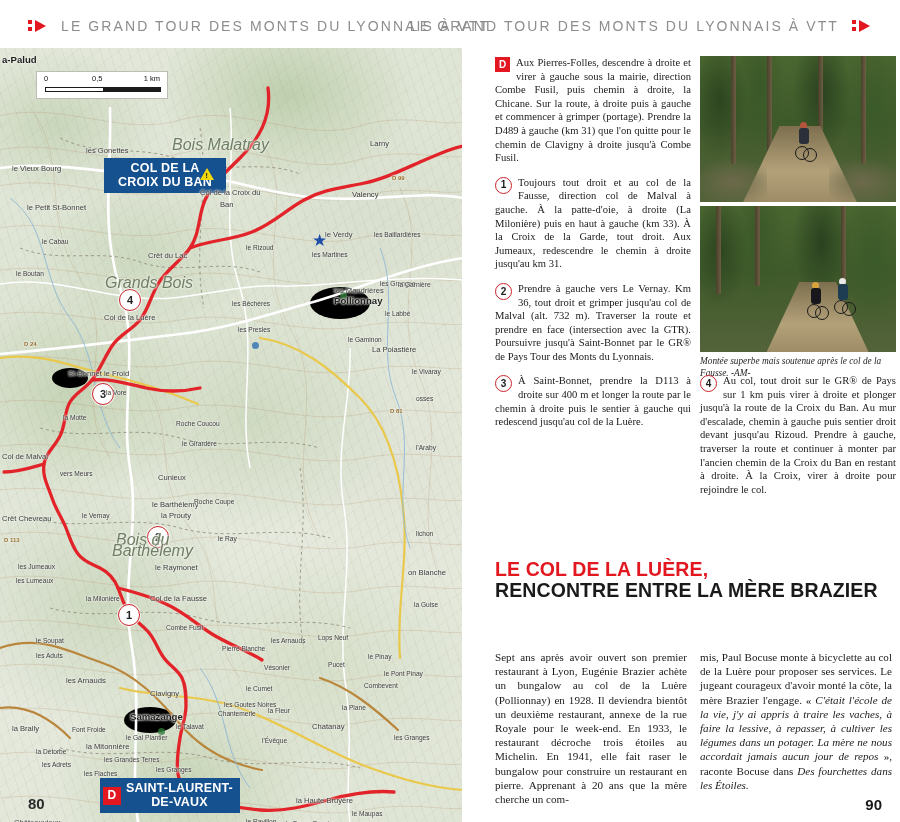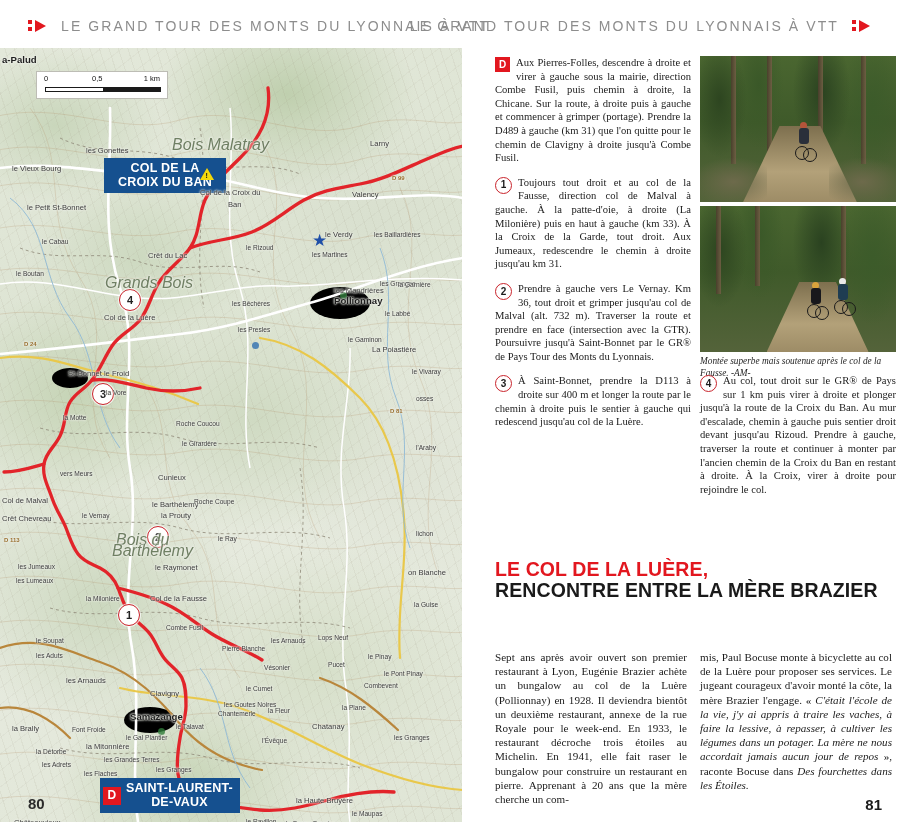--- a/index.html
+++ b/index.html
@@ -358,21 +358,21 @@
     <div id="map-labels">
         <div class="mlabel lg" style="left: 2px; top: 6px;">a-Palud</div>
         <div class="mlabel md" style="left: 86px; top: 98px;">les Gonettes</div>
         <div class="mlabel it" style="left: 172px; top: 88px;">Bois Malatray</div>
         <div class="mlabel md" style="left: 370px; top: 91px;">Larny</div>
         <div class="mlabel md" style="left: 12px; top: 116px;">le Vieux Bourg</div>
         <div class="mlabel md" style="left: 352px; top: 142px;">Valency</div>
         <div class="mlabel road" style="left: 392px; top: 127px;">D 99</div>
         <div class="mlabel md" style="left: 27px; top: 155px;">le Petit St-Bonnet</div>
         <div class="mlabel md" style="left: 200px; top: 140px;">Col de la Croix du</div>
-        <div class="mlabel md" style="left: 228px; top: 152px;">Ban</div>
+        <div class="mlabel md" style="left: 220px; top: 152px;">Ban</div>
         <div class="mlabel sm" style="left: 42px; top: 190px;">le Cabau</div>
         <div class="mlabel md" style="left: 325px; top: 182px;">le Verdy</div>
         <div class="mlabel sm" style="left: 374px; top: 183px;">les Baillardières</div>
         <div class="mlabel sm" style="left: 246px; top: 196px;">le Rizoud</div>
         <div class="mlabel md" style="left: 148px; top: 203px;">Crêt du Lac</div>
         <div class="mlabel sm" style="left: 312px; top: 203px;">les Martines</div>
         <div class="mlabel md" style="left: 318px; top: 238px; padding-left: 16px;">les Mandrières</div>
         <div class="mlabel sm" style="left: 380px; top: 232px;">les Granges</div>
         <div class="mlabel it" style="left: 105px; top: 226px;">Grands Bois</div>
         <div class="mlabel sm" style="left: 16px; top: 222px;">le Boutan</div>
@@ -386,21 +386,21 @@
         <div class="mlabel md" style="left: 372px; top: 297px;">La Poiastière</div>
         <div class="mlabel road" style="left: 24px; top: 293px;">D 24</div>
         <div class="mlabel sm" style="left: 412px; top: 320px;">le Vivaray</div>
         <div class="mlabel md" style="left: 68px; top: 321px;">St-Bonnet le Froid</div>
         <div class="mlabel sm" style="left: 106px; top: 341px;">la Vore</div>
         <div class="mlabel sm" style="left: 416px; top: 347px;">osses</div>
         <div class="mlabel sm" style="left: 63px; top: 366px;">la Motte</div>
         <div class="mlabel sm" style="left: 176px; top: 372px;">Roche Coucou</div>
         <div class="mlabel sm" style="left: 416px; top: 396px;">l'Araby</div>
         <div class="mlabel sm" style="left: 182px; top: 392px;">le Girardère</div>
-        <div class="mlabel md" style="left: 2px; top: 404px; margin-top: 44px;">Col de Malval</div>
+        <div class="mlabel md" style="left: 2px; top: 404px;">Col de Malval</div>
         <div class="mlabel sm" style="left: 60px; top: 422px;">vers Meurs</div>
         <div class="mlabel md" style="left: 158px; top: 425px;">Cunieux</div>
         <div class="mlabel md" style="left: 152px; top: 452px;">le Barthélemy</div>
         <div class="mlabel sm" style="left: 194px; top: 450px;">Roche Coupe</div>
         <div class="mlabel md" style="left: 2px; top: 466px;">Crêt Chevreau</div>
         <div class="mlabel md" style="left: 161px; top: 463px;">la Prouty</div>
         <div class="mlabel sm" style="left: 82px; top: 464px;">le Vernay</div>
         <div class="mlabel it" style="left: 116px; top: 483px;">Bois du</div>
         <div class="mlabel it" style="left: 112px; top: 494px;">Barthélemy</div>
         <div class="mlabel sm" style="left: 218px; top: 487px;">le Ray</div>
@@ -530,15 +530,15 @@
 
   <div class="article">
     <div class="art-title">
       <div class="l1">LE COL DE LA LUÈRE,</div>
       <div class="l2">RENCONTRE ENTRE LA MÈRE BRAZIER</div>
     </div>
     <div class="art-body-l">Sept ans après avoir ouvert son premier restaurant à Lyon, Eugénie Brazier achète un bungalow au col de la Luère (Pollionnay) en 1928. Il deviendra bientôt un deuxième restaurant, annexe de la rue Royale pour le week-end. En 1933, le restaurant décroche trois étoiles au Michelin. En 1941, elle fait raser le bungalow pour construire un restaurant en pierre. Apprenant à 20 ans que la mère cherche un com-</div>
     <div class="art-body-r">
       <span>mis, Paul Bocuse monte à bicyclette au col de la Luère pour proposer ses services. Le jugeant courageux d'avoir monté la côte, la mère Brazier l'engage. « </span><em>C'était l'école de la vie, j'y ai appris à traire les vaches, à faire la lessive, à repasser, à cultiver les légumes dans un potager. La mère ne nous accordait jamais aucun jour de repos</em><span> », raconte Bocuse dans </span><em>Des fourchettes dans les Étoiles.</em>
     </div>
-    <div class="pagenum-right">81</div>
+    <div class="pagenum-right">90</div>
   </div>
 </div>
 
 </body></html>

